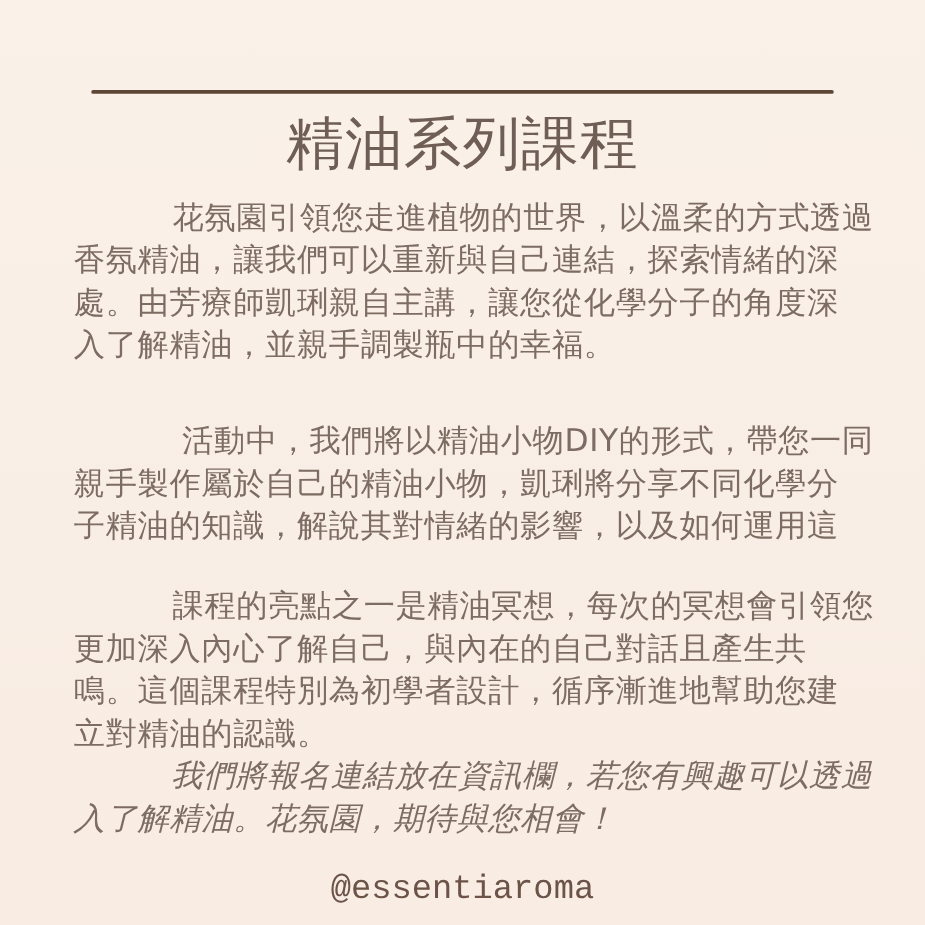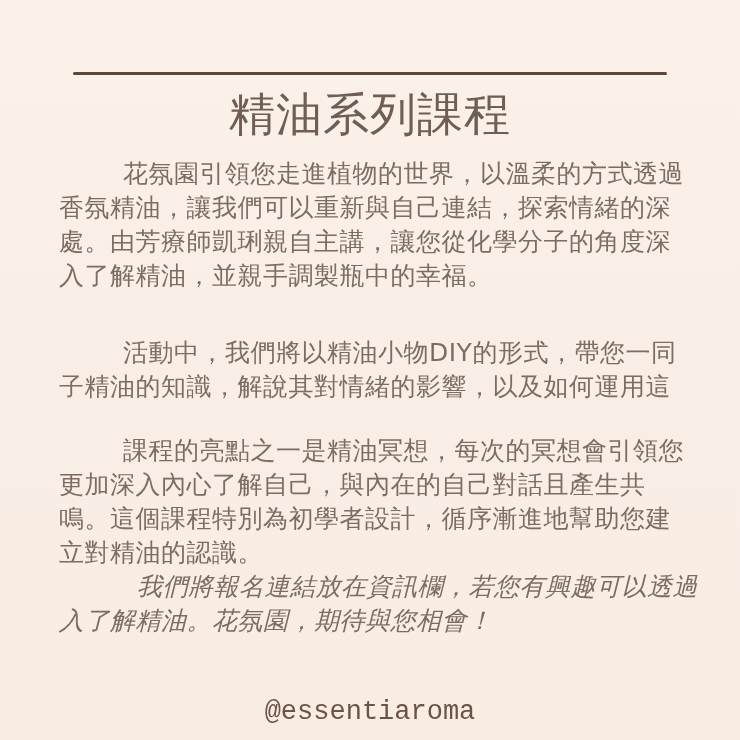--- a/index.html
+++ b/index.html
@@ -43,21 +43,21 @@
   .para { margin: 0; }
   .para.p1 { margin-bottom: 27px; }
   .para.p2 { margin-bottom: 30px; margin-top: 43px; }
   .para.p3 { margin-bottom: 0; }
   .para.p4 { margin-bottom: 0; font-style: italic; }
   .line {
     height: 34px;
     line-height: 34px;
     white-space: nowrap;
   }
-  .first   { padding-left: 64px; }
+  .first   { padding-left: 64px; text-align: right; }
   .first-lg{ padding-left: 78px; }
   .footer {
     position: absolute;
     top: 696px; left: 0;
     width: 100%;
     text-align: center;
     font-family: Liberation Mono, monospace;
     font-size: 27px;
     line-height: 32px;
     color: #6b5347;
@@ -76,20 +76,21 @@
 
     <div class="para p1">
       <div class="line first">花氛園引領您走進植物的世界，以溫柔的方式透過</div>
       <div class="line">香氛精油，讓我們可以重新與自己連結，探索情緒的深</div>
       <div class="line">處。由芳療師凱琍親自主講，讓您從化學分子的角度深</div>
       <div class="line">入了解精油，並親手調製瓶中的幸福。</div>
     </div>
 
     <div class="para p2">
       <div class="line first">活動中，我們將以精油小物DIY的形式，帶您一同</div>
+      <div class="line">親手製作屬於自己的精油小物，凱琍將分享不同化學分</div>
       <div class="line">子精油的知識，解說其對情緒的影響，以及如何運用這</div>
     </div>
 
     <div class="para p3">
       <div class="line first">課程的亮點之一是精油冥想，每次的冥想會引領您</div>
       <div class="line">更加深入內心了解自己，與內在的自己對話且產生共</div>
       <div class="line">鳴。這個課程特別為初學者設計，循序漸進地幫助您建</div>
       <div class="line">立對精油的認識。</div>
     </div>
 

